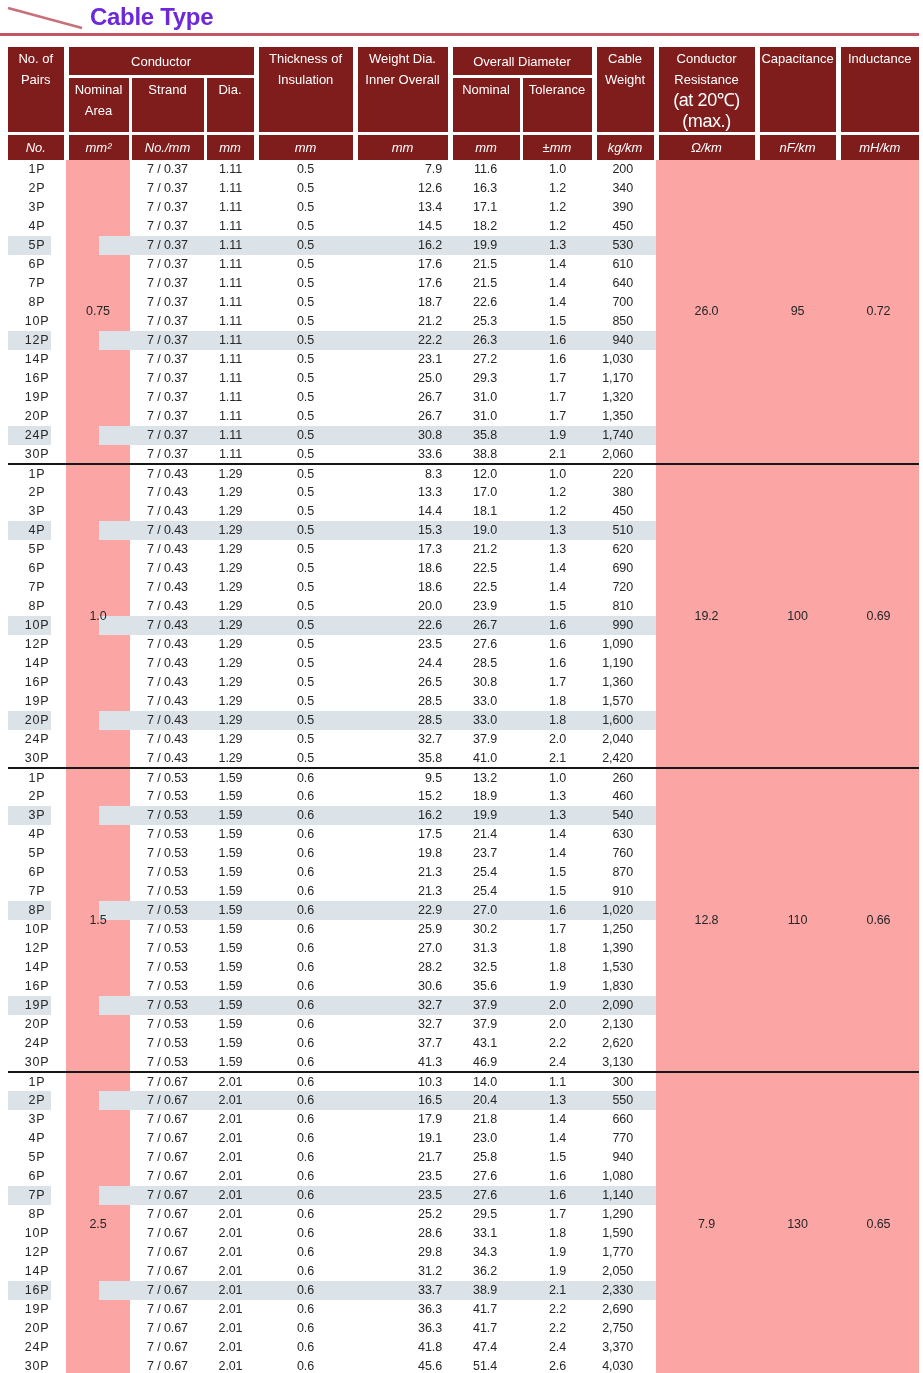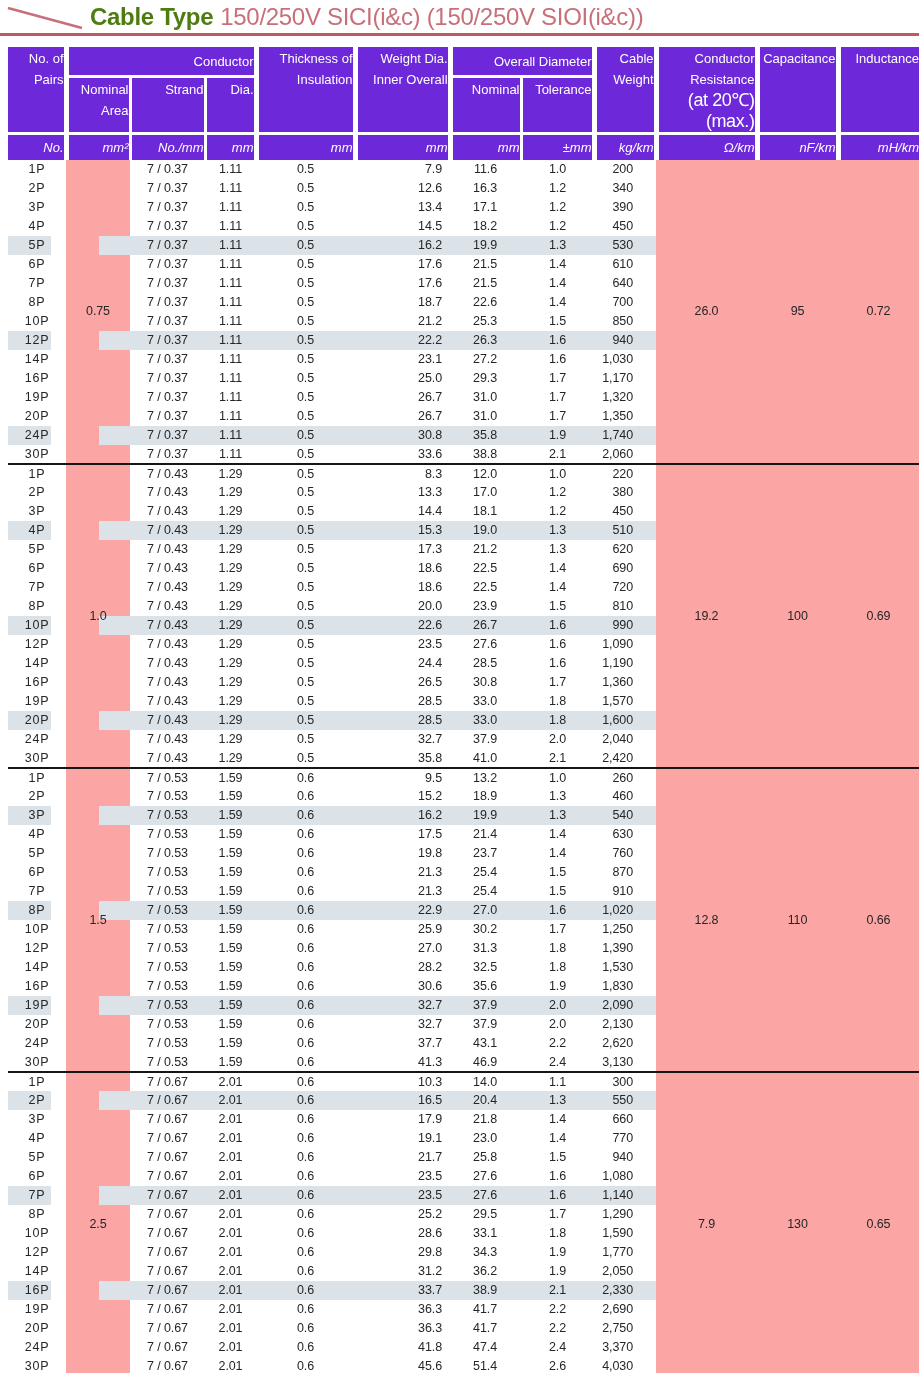--- a/index.html
+++ b/index.html
@@ -2,33 +2,33 @@
 <html><head>
 <meta charset="utf-8">
 <style>
   html,body{margin:0;padding:0;background:#fff;}
   body{width:923px;height:1373px;font-family:"Liberation Sans",sans-serif;-webkit-font-smoothing:antialiased;}
   .page{position:relative;width:923px;height:1373px;overflow:hidden;}
 
   
   .title-bar{height:31px;padding-left:6px;display:flex;align-items:flex-end;white-space:nowrap;}
   .slash-icon{display:inline-block;margin-right:6px;margin-bottom:1px;}
-  .t-bold{font-size:24px;font-weight:bold;color:#4d7c0f;letter-spacing:-0.3px;}
+  .t-bold{font-size:24px;font-weight:bold;color:#6d28d9;letter-spacing:-0.3px;}
   .t-light{font-size:24px;font-weight:normal;color:#c8707a;margin-left:7px;letter-spacing:-0.3px;}
   .title-rule{width:919px;height:3px;background:#c25763;margin-top:2px;}
 
   
   table{border-collapse:collapse;table-layout:fixed;width:911px;margin:11px 0 0 8px;}
   col.w1{width:58px;}  col.w2{width:64px;}  col.w3{width:75px;}  col.w4{width:51px;}
   col.w5{width:99px;}  col.w6{width:95px;}  col.w7{width:71px;}  col.w8{width:73px;}
   col.w9{width:62px;}  col.w10{width:101px;}col.w11{width:81px;} col.w12{width:81px;}
 
-  thead th{background:#6d28d9;color:#fff;font-weight:normal;font-size:13px;
+  thead th{background:#7f1d1d;color:#fff;font-weight:normal;font-size:13px;
            border:3px solid #fff;padding:1px 0 0 0;vertical-align:top;line-height:21px;
-           text-align:right;overflow:hidden;}
+           text-align:center;overflow:hidden;}
   thead tr.hr1{height:24px;} thead tr.hr2{height:42px;} thead tr.hr3{height:26px;font-style:italic;}
   thead th.mid{vertical-align:middle;padding-top:0;}
   thead th.maj{border-left-width:5px;}
   thead tr.hr1 th{border-top:none;}
   thead th.first{border-left:none;}
   thead th.last{border-right:none;}
   thead tr.hr3 th{border-bottom:none;vertical-align:middle;line-height:20px;font-size:13px;}
   thead .small{font-size:18px;letter-spacing:-0.4px;}
 
   tbody{border-top:2px solid #161616;}
@@ -56,21 +56,20 @@
 </head>
 <body>
 
 <div class="page">
 
   <div class="title-bar">
     <svg class="slash-icon" width="78" height="24" viewBox="0 0 78 24">
       <line x1="2" y1="2" x2="76" y2="22" stroke="#c8707a" stroke-width="2.6"></line>
     </svg>
     <span class="t-bold">Cable Type</span>
-    <span class="t-light">150/250V SICI(i&amp;c) (150/250V SIOI(i&amp;c))</span>
   </div>
   <div class="title-rule"></div>
 
   <table id="spec-table">
     <colgroup>
       <col class="w1">
         <col class="w2">
         <col class="w3">
         <col class="w4">
         <col class="w5">

